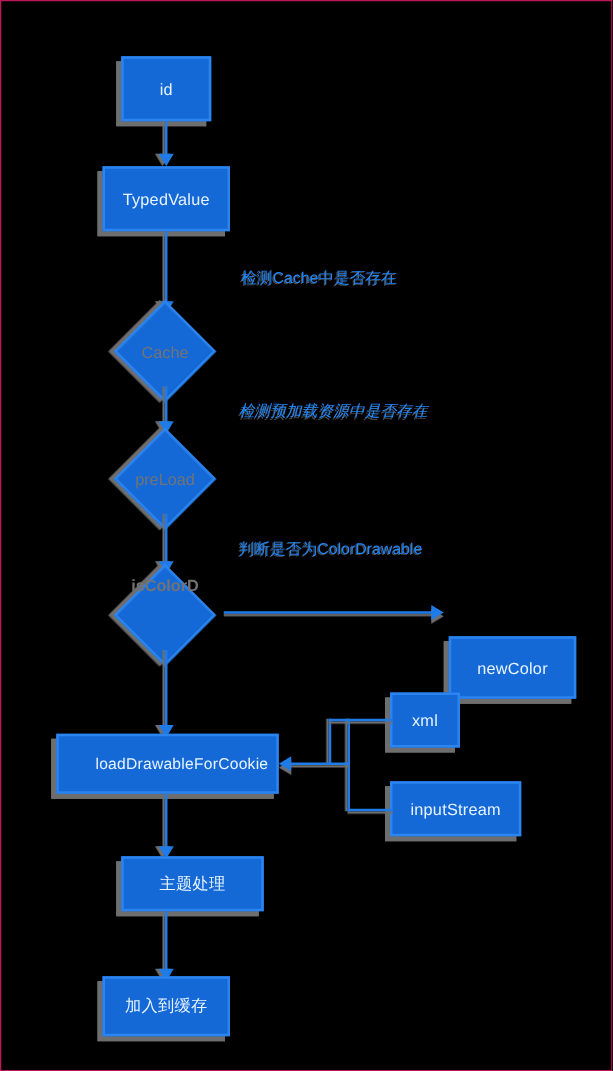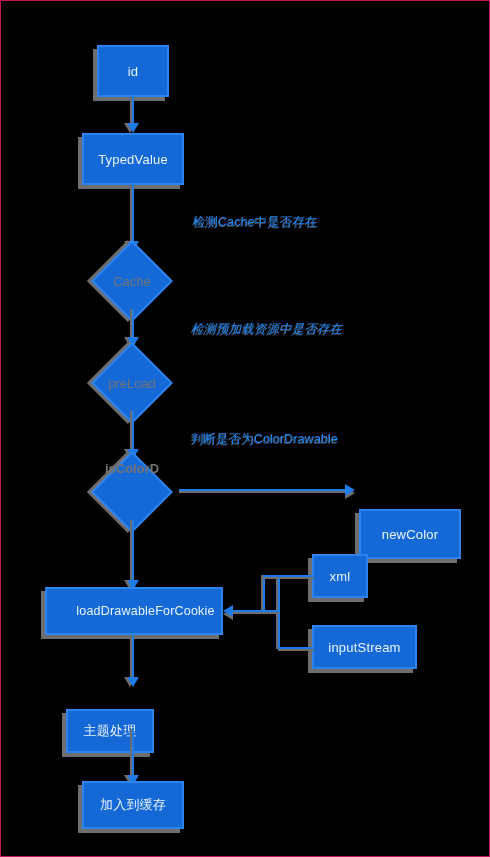--- a/index.html
+++ b/index.html
@@ -183,21 +183,21 @@
   <div class="vline-plain" style="left:262px; top:574px; height:36px;"></div>
 
   <div class="hline-plain" style="left:262px; top:574px; width:16px;"></div>
 
   <div class="hline-plain" style="left:230px; top:609px; width:48px;"></div>
   <div class="arrow-left" style="left:222px; top:604px;"></div>
 
   <div class="vline" style="left:131px; top:634px; height:48px;"></div>
   <div class="arrow-down" style="left:126px; top:676px;"></div>
 
-  <div class="node" style="left:65px; top:684px; width:88px; height:44px;margin-top:24px;">
+  <div class="node" style="left:96px; top:684px; width:114px; height:44px;">
     <span>主题处理</span>
   </div>
 
   <div class="vline" style="left:131px; top:728px; height:52px;"></div>
   <div class="arrow-down" style="left:126px; top:774px;"></div>
 
   <div class="node" style="left:81px; top:780px; width:102px; height:48px;">
     <span>加入到缓存</span>
   </div>
 

